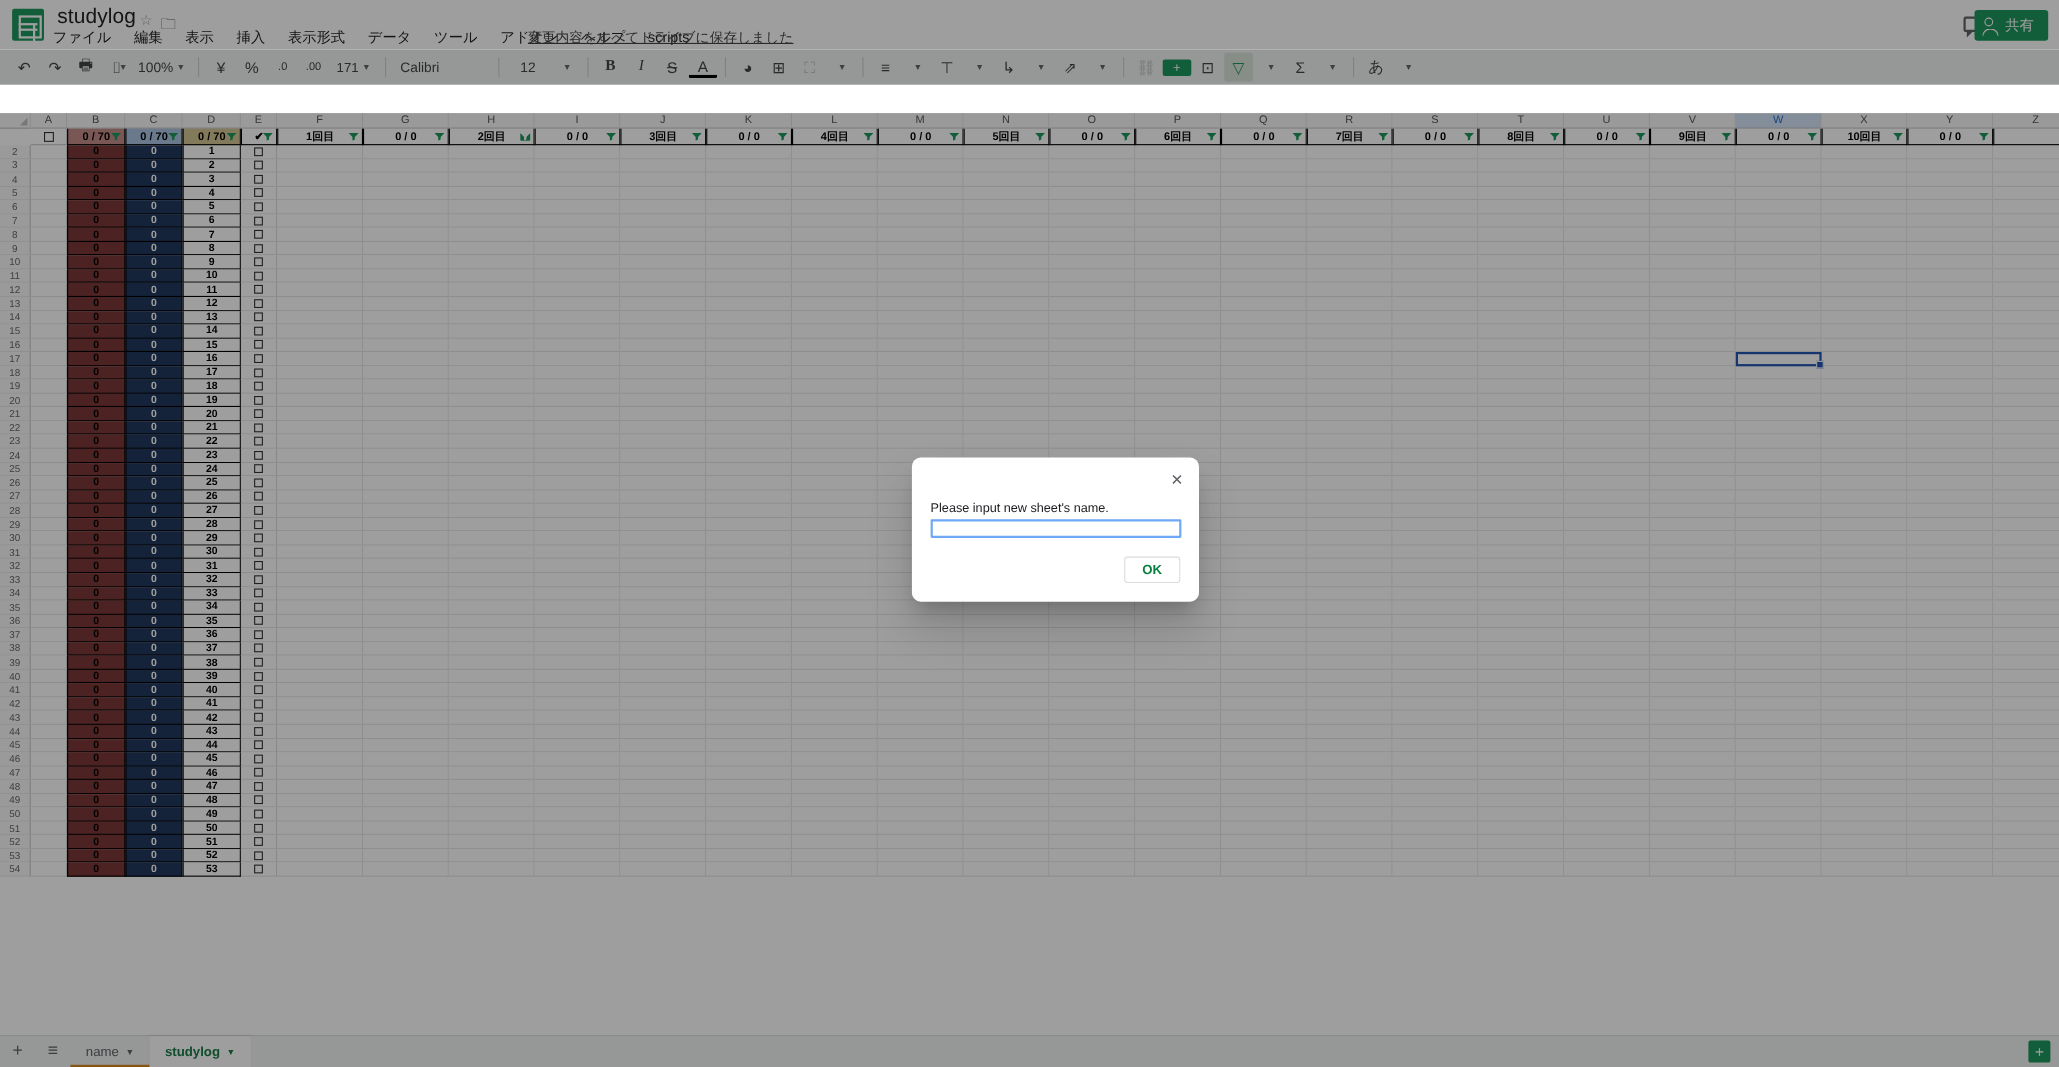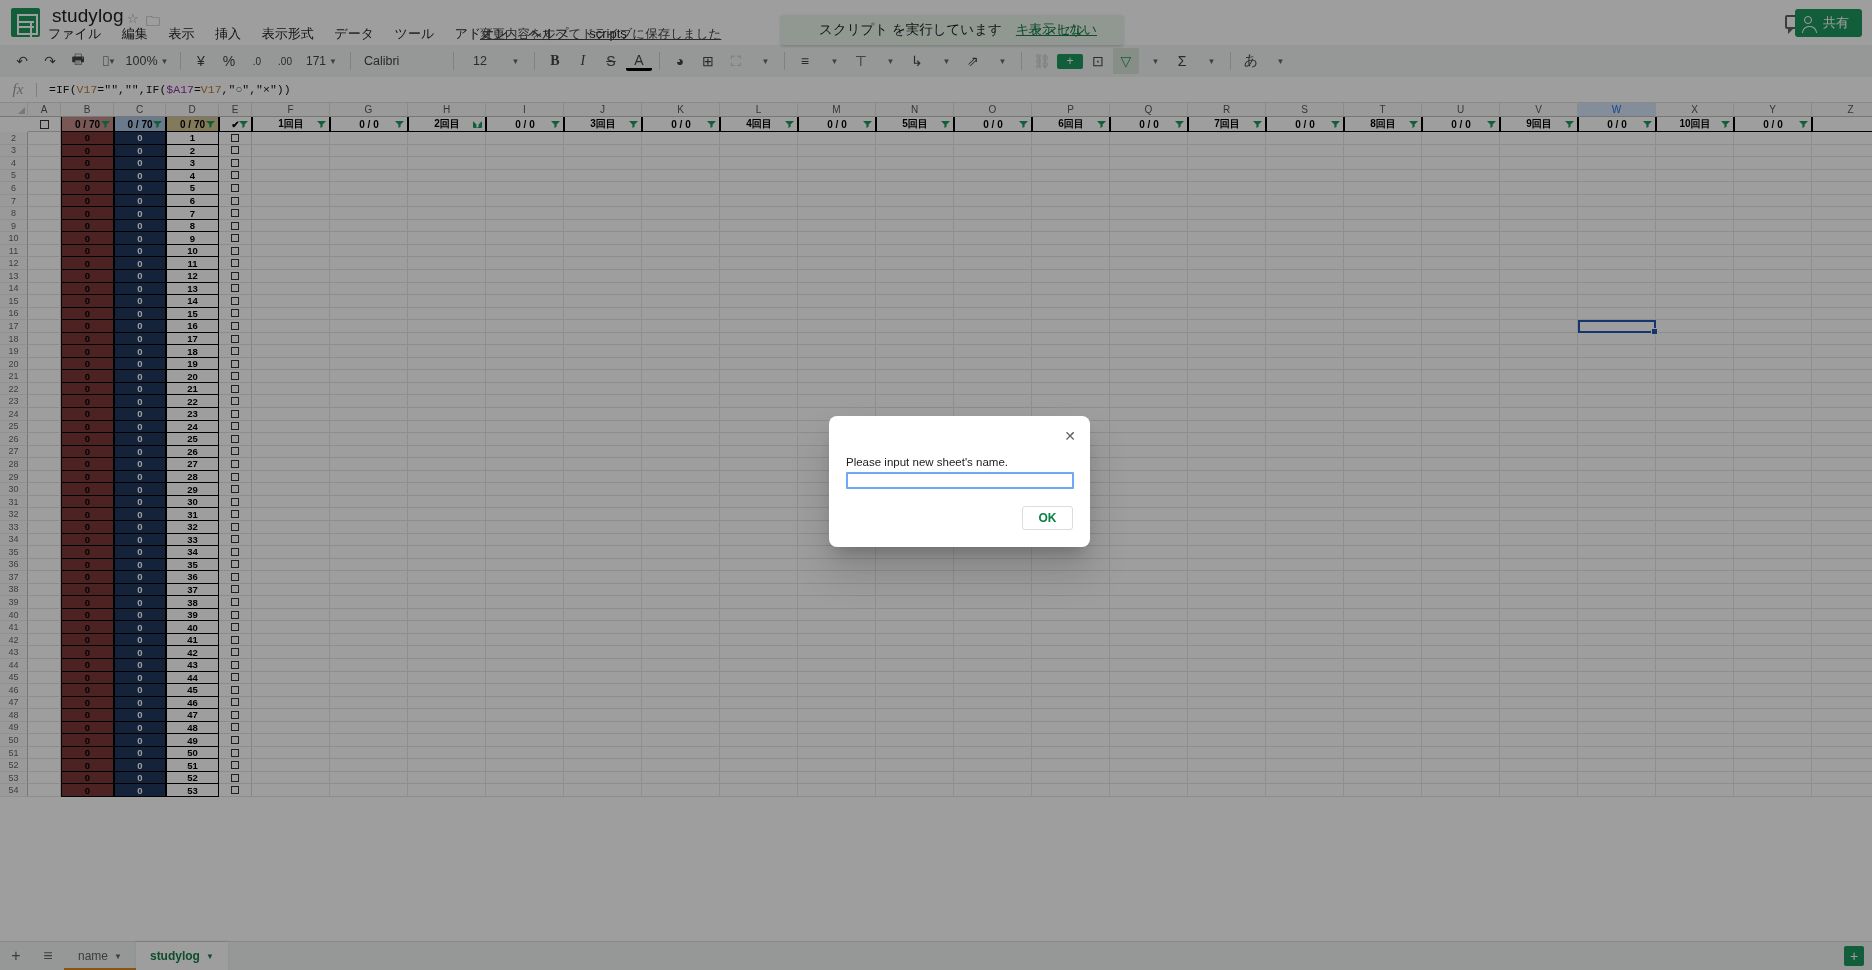--- a/index.html
+++ b/index.html
@@ -250,25 +250,20 @@
       <span>scripts</span>
     </div>
     <div id="save-state">変更内容をすべてドライブに保存しました</div>
     <div id="comment-icon"></div>
     <div id="share-btn">
       <span id="share-person"></span>
       <span>共有</span>
     </div>
   </div>
 
-  <div id="toast">
-    <span>スクリプト を実行しています</span>
-    <span class="tlink">キャンセル</span>
-    <span id="toast-dismiss">表示しない</span>
-  </div>
 
   <div id="toolbar">
     <div style="width:8px"></div>
     <div class="tb">↶</div>
     <div class="tb">↷</div>
     <div class="tb">🖶</div>
     <div class="tb">⌷</div>
     <div class="tb wide zoom-box">
       <span>100%</span>
         <span class="caret">▼</span>
@@ -335,25 +330,20 @@
     <div class="tb" style="width:14px">
         <span class="caret">▼</span>
       </div>
     <div class="sep"></div>
     <div class="tb">あ</div>
     <div class="tb" style="width:14px">
         <span class="caret">▼</span>
       </div>
   </div>
 
-  <div id="formulabar">
-    <div id="fx">fx</div>
-    <div id="fxdiv"></div>
-    <div id="formula"><span>=IF(</span><span class="f-ref1">V17</span><span>="","",IF(</span><span class="f-ref2">$A17</span><span>=</span><span class="f-ref1">V17</span><span>,"</span><span class="f-green">○</span><span>","×"))</span></div>
-  </div>
 
   <div id="gridwrap">
     <div id="colhead">
       <div class="corner"></div>
     <div class="ch" style="width: 33px;">A</div>
         <div class="ch" style="width: 53px;">B</div>
         <div class="ch" style="width: 52px;">C</div>
         <div class="ch" style="width: 53px;">D</div>
         <div class="ch" style="width: 33px;">E</div>
         <div class="ch" style="width: 78px;">F</div>

